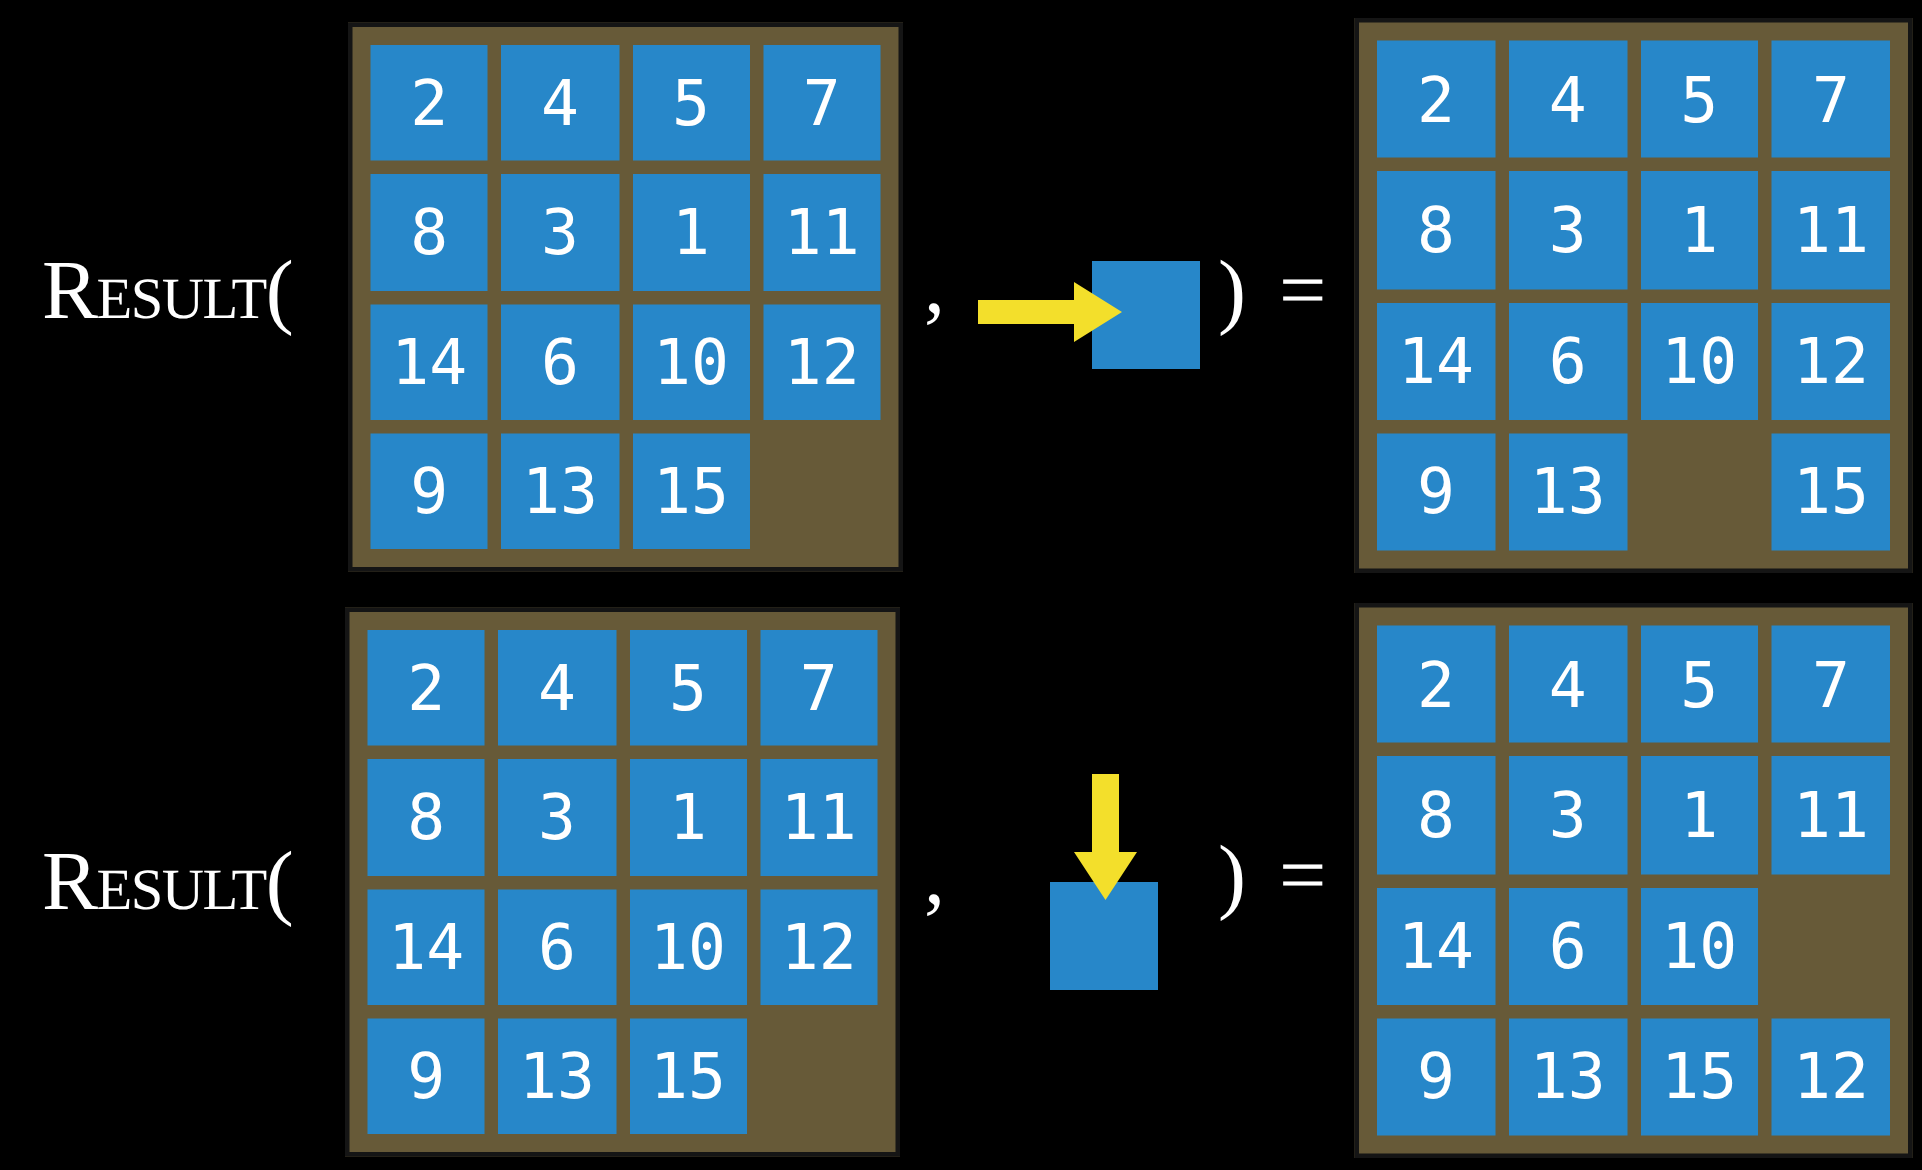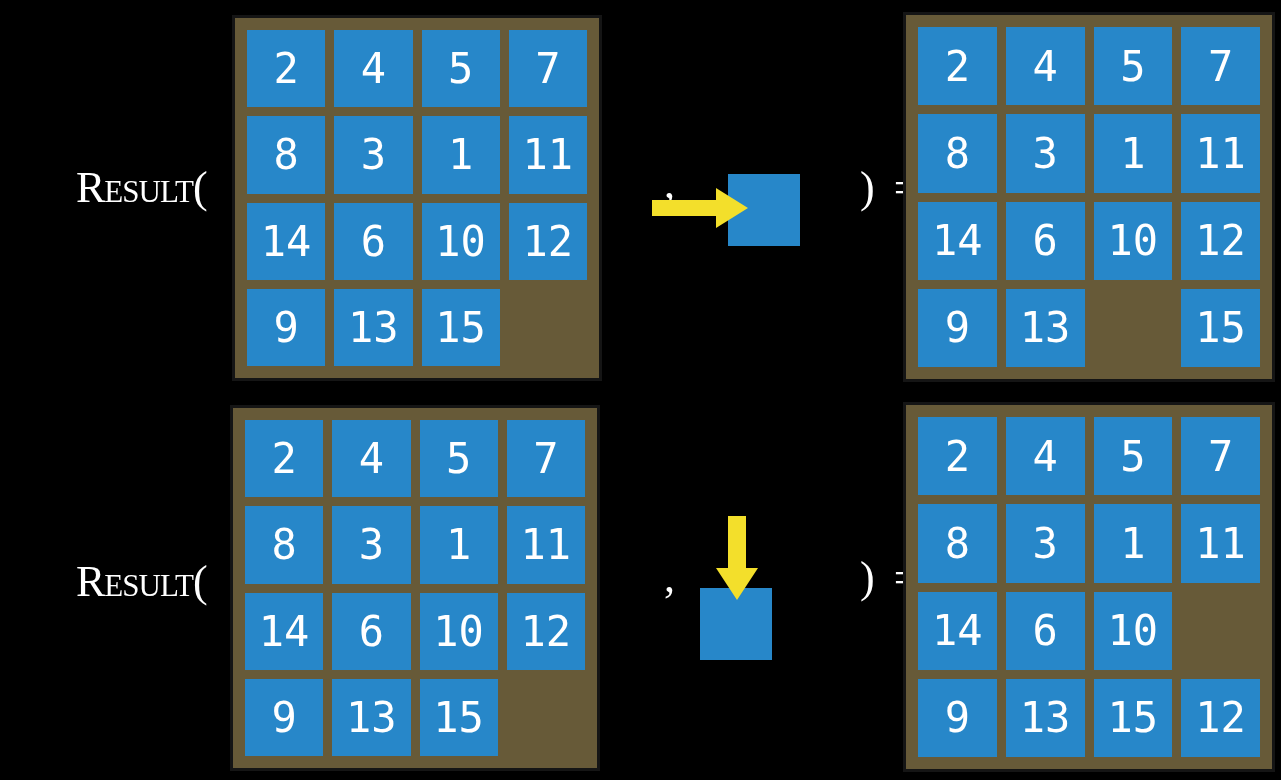--- a/index.html
+++ b/index.html
@@ -5,24 +5,23 @@
   html, body { margin: 0; padding: 0; }
   body {
     width: 1281px; height: 780px;
     position: relative; overflow: hidden;
     background: var(--background, #000);
     font-family: "Liberation Serif", serif;
   }
   .serif-text {
     position: absolute;
     color: var(--text, #fff);
-    font-size: 44px;
+    font-size: 56px;
     line-height: 1;
     white-space: pre;
-    margin-left: 48px;
   }
   .fn-label { font-variant: small-caps; letter-spacing: -1px; }
   .close-label { word-spacing: 8px; }
   .grid {
     position: absolute;
     box-sizing: border-box;
     background: var(--frame, #675a38);
     border: 3px solid var(--frame_border, #151515);
     display: grid;
     grid-template-columns: repeat(4, 1fr);

